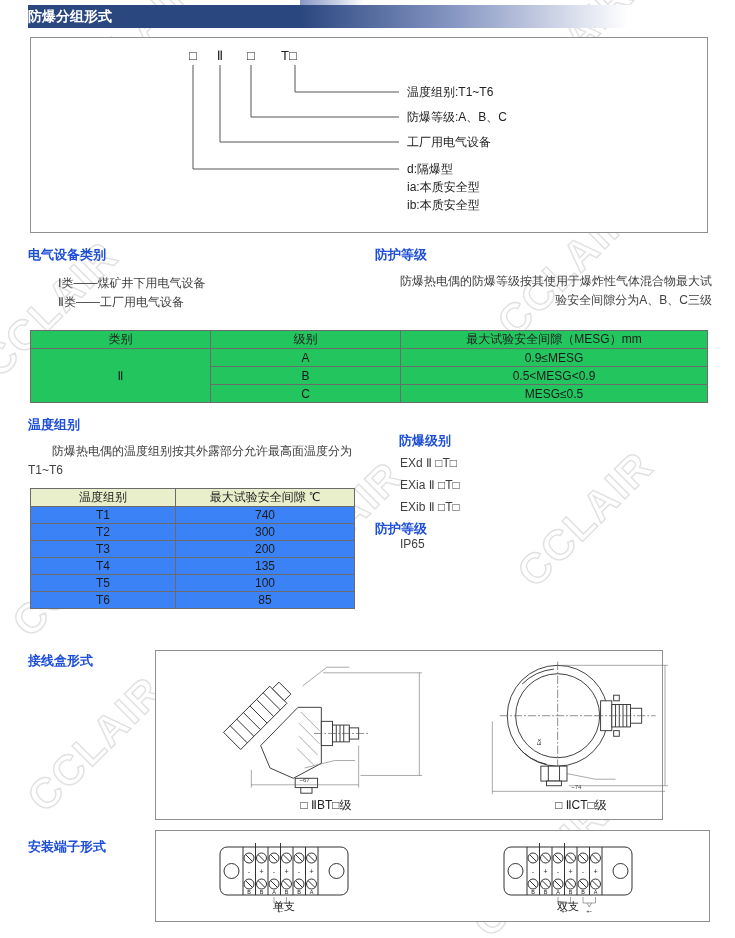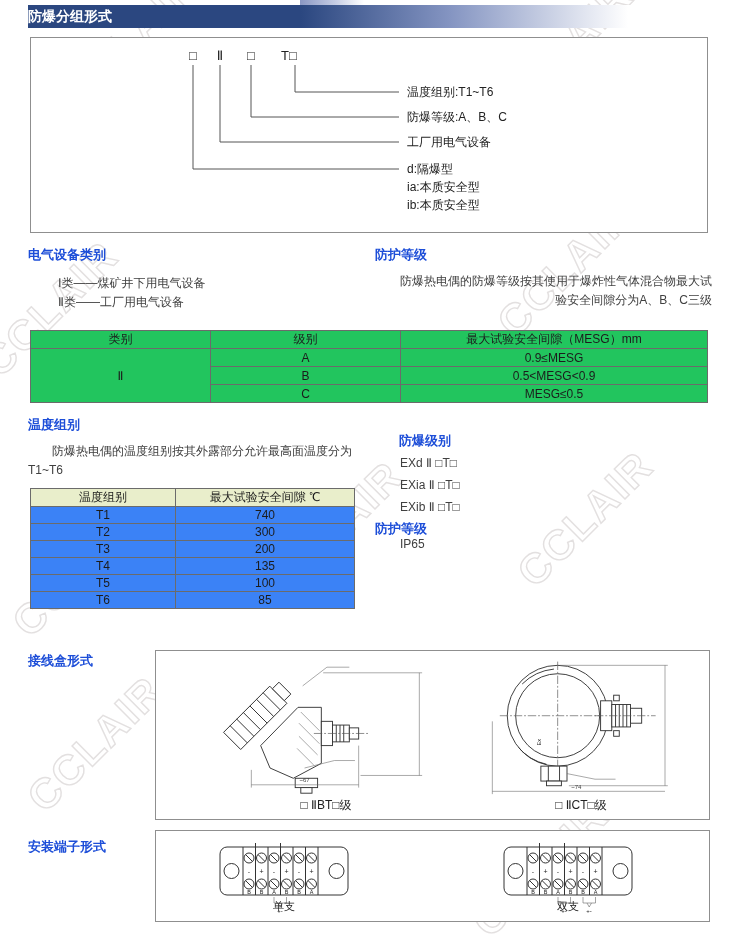--- a/index.html
+++ b/index.html
@@ -179,21 +179,21 @@
   <div class="body-txt ex-items" style="left:400px; top:452px;">
     <div>EXd Ⅱ □T□</div>
     <div>EXia Ⅱ □T□</div>
     <div>EXib Ⅱ □T□</div>
   </div>
 
   <div class="sec-title" style="left:375px; top:520px;">防护等级</div>
   <div class="body-txt" style="left:400px; top:535px;">IP65</div>
 
   <div class="sec-title" style="left:28px; top:652px;">接线盒形式</div>
-  <div class="frame" style="left:155px; top:650px; width:555px; height:170px;">
+  <div class="frame" style="left:155px; top:650px; width:508px; height:170px;">
 
     <svg style="position:absolute; left:45px; top:5px;" width="250" height="140" viewBox="0 0 250 150">
       <g transform="rotate(-45 52 62)">
         <rect class="drawf" x="12" y="50" width="70" height="26"></rect>
         <line class="draw" x1="22" y1="50" x2="22" y2="76"></line>
         <line class="draw" x1="32" y1="50" x2="32" y2="76"></line>
         <line class="draw" x1="42" y1="50" x2="42" y2="76"></line>
         <line class="draw" x1="52" y1="50" x2="52" y2="76"></line>
         <line class="draw" x1="62" y1="50" x2="62" y2="76"></line>
         <line class="draw" x1="72" y1="50" x2="72" y2="76"></line>

